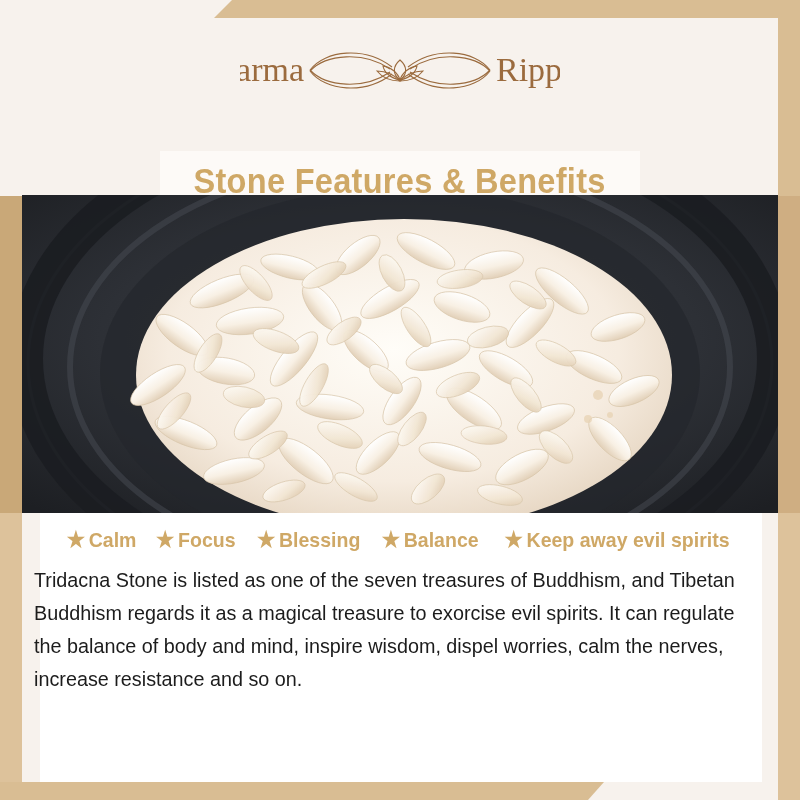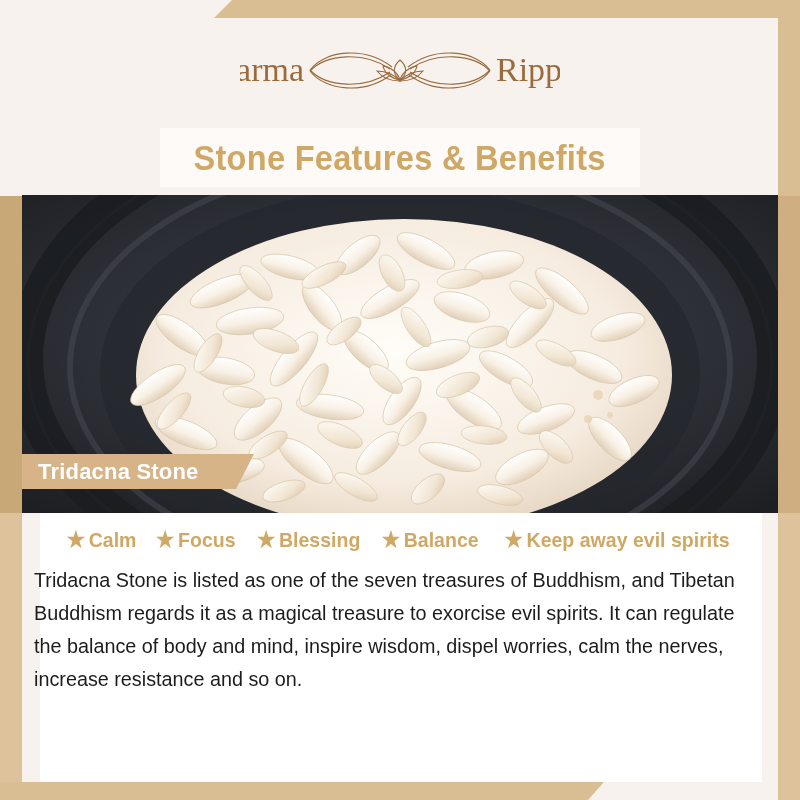--- a/index.html
+++ b/index.html
@@ -53,21 +53,21 @@
     position:absolute;top:0;left:0;width:800px;height:136px;
   }
   .logo-wrap{
     position:absolute;top:40px;left:0;width:800px;
     display:flex;align-items:center;justify-content:center;
   }
   .logo-svg{display:block;}
 
   
   .title-band{
-    position:absolute;top:128px;left:160px;width:480px;height:59px;
+    position:absolute;top:151px;left:160px;width:480px;height:59px;
     background:#fdfaf7;
     display:flex;align-items:center;justify-content:center;
   }
   .title-text{
     font-family:"Liberation Sans", sans-serif;
     font-weight:bold;
     font-size:35px;
     letter-spacing:0.3px;
     color:#cfa866;
     transform:scaleX(0.93);
@@ -268,23 +268,20 @@
       </g>
       <g fill="#e8d3b4" opacity="0.75">
         <circle cx="576" cy="200" r="5"></circle>
         <circle cx="566" cy="224" r="4"></circle>
         <circle cx="588" cy="220" r="3"></circle>
       </g>
       <ellipse cx="378" cy="164" rx="374" ry="240" fill="none" stroke="#1b1d21" stroke-width="34" opacity="0.9"></ellipse>
     </svg>
   </div>
 
-  <div class="stone-banner">
-    <span class="stone-banner-text">Tridacna Stone</span>
-  </div>
 
   <div class="card">
     <div class="features">
       <span class="feature">
         <span class="star">★</span>
         <span>Calm</span>
       </span>
       <span class="feature">
         <span class="star">★</span>
         <span>Focus</span>

